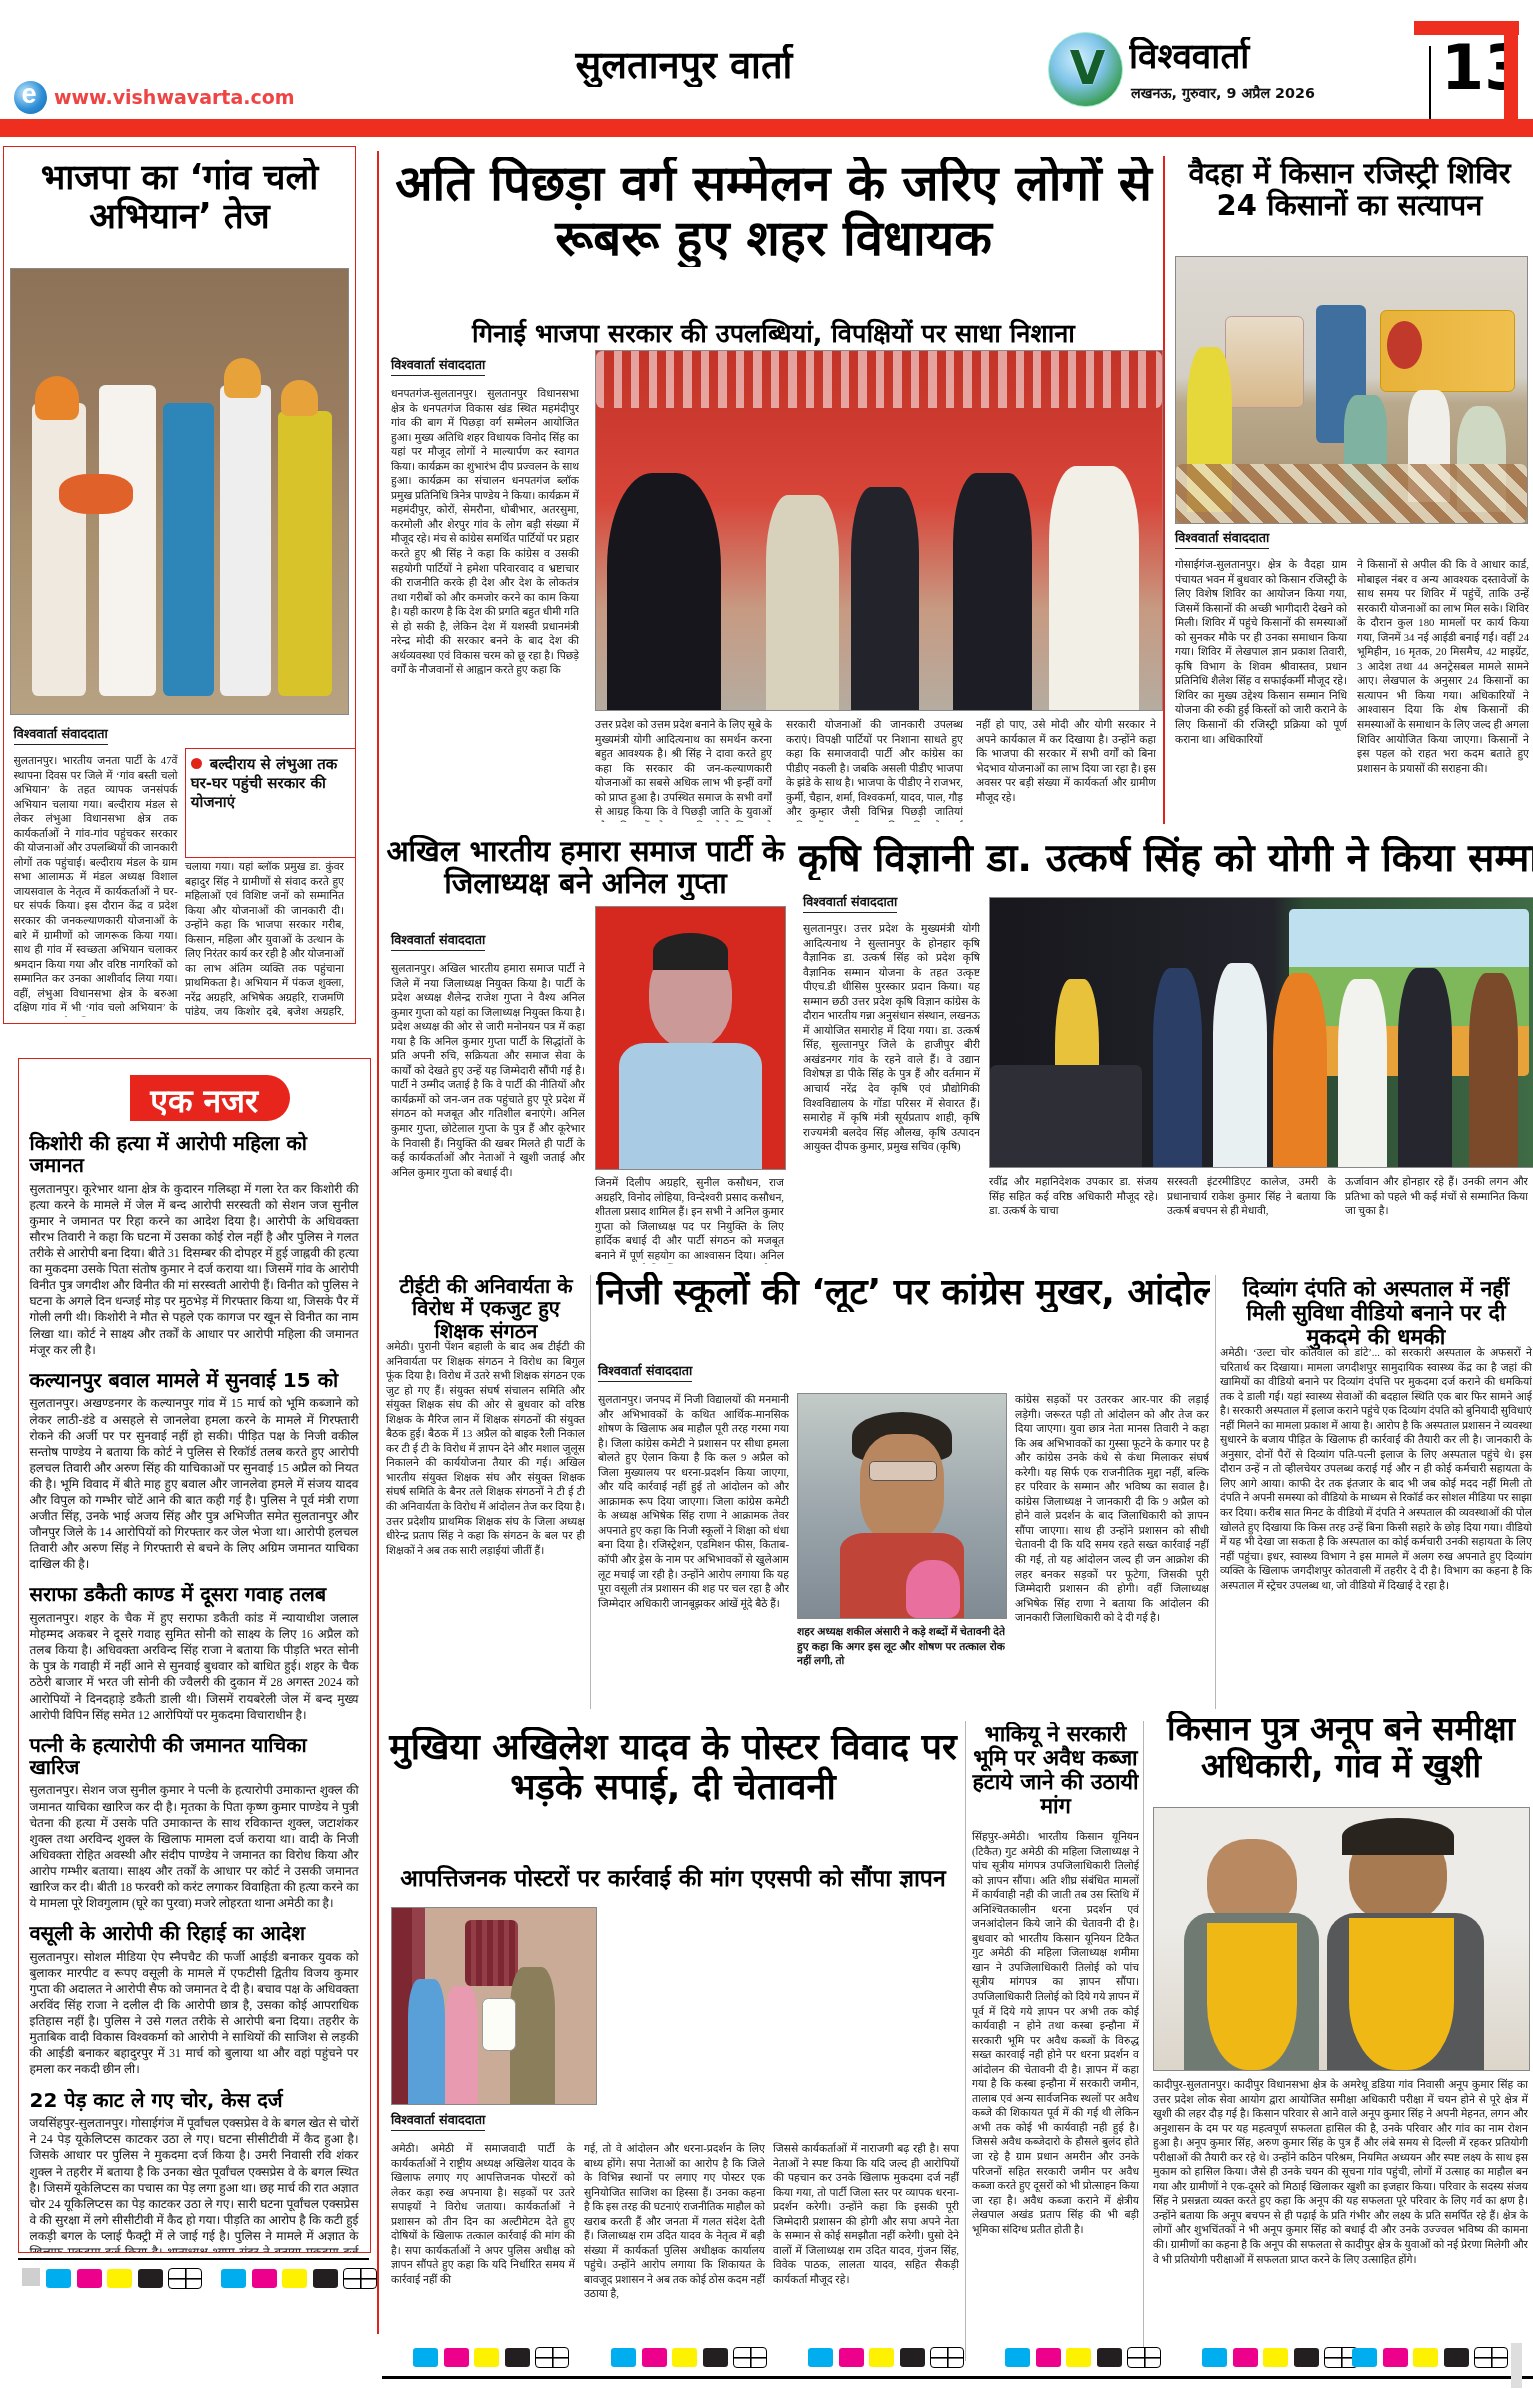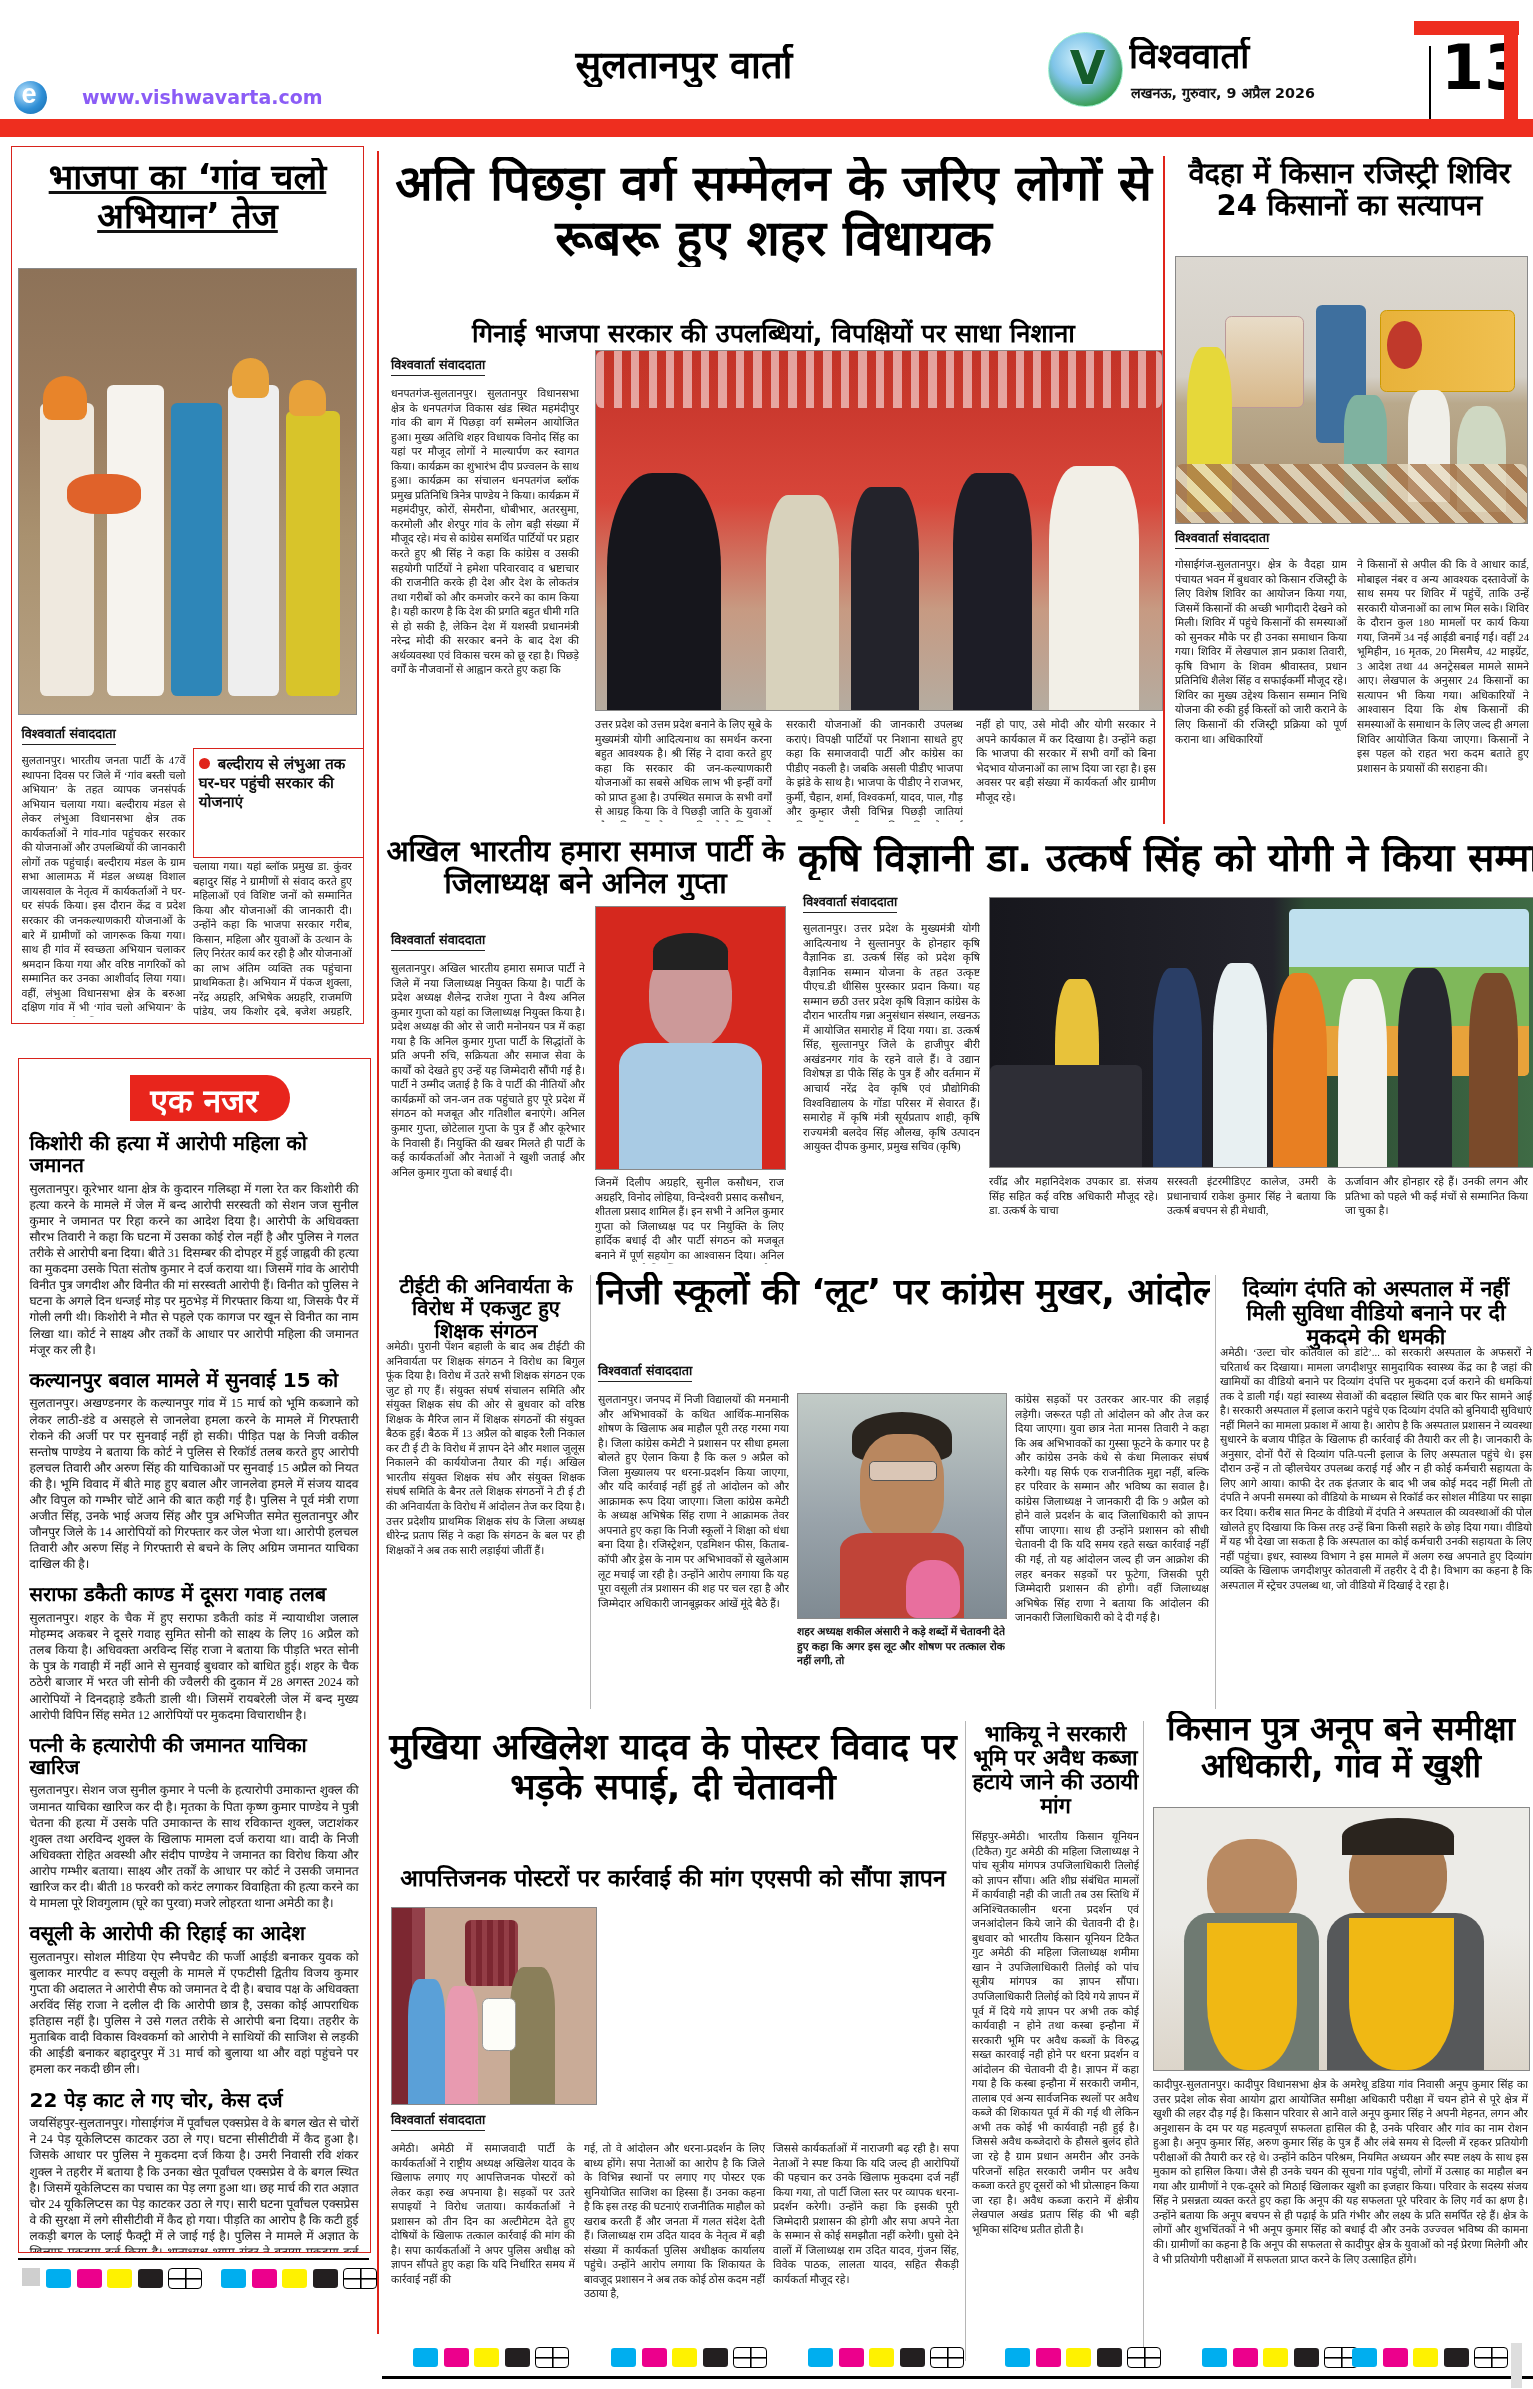--- a/index.html
+++ b/index.html
@@ -57,40 +57,40 @@
   .sil{position:absolute;border-radius:6.4px;}
 </style>
 </head>
 <body>
 
 <div id="page">
 
   <div class="abs" style="left:14.3px;top:81px;">
       <div class="ie-icon"></div>
     </div>
-  <div class="abs" style="left:54px;top:86px;font:700 19px 'DejaVu Sans',sans-serif;color:#8b5cf6;margin-left:28px;">www.vishwavarta.com</div>
+  <div class="abs" style="left:54px;top:86px;font:700 19px 'DejaVu Sans',sans-serif;color:#ef4444;">www.vishwavarta.com</div>
 
   <div class="abs hd" style="left:509px;top:44px;width:350px;font-size:38px;">सुलतानपुर वार्ता</div>
 
   <div class="abs" style="left:1048px;top:32px;">
       <div class="globe"></div>
     </div>
   <div class="abs hd" style="left:1129px;top:37px;width:239px;font-size:35px;text-align:left;">विश्ववार्ता</div>
   <div class="abs" style="left:1131px;top:83px;width:254px;font:700 14.3px 'DejaVu Sans',sans-serif;text-align:left;">लखनऊ,  गुरुवार, 9 अप्रैल 2026</div>
 
   <div class="abs" style="left:1429px;top:46px;width:1.6px;height:76px;background:#000;"></div>
   <div class="abs hd" style="left:1441px;top:33px;width:72px;font-size:62px;text-align:left;">13</div>
   <div class="abs" style="left:1414px;top:20.7px;width:105px;height:14.3px;background:#ee2e1f;"></div>
   <div class="abs" style="left:1504px;top:20.7px;width:14.3px;height:103px;background:#ee2e1f;"></div>
   <div class="abs redband" style="left:0;top:119px;width:1533px;height:17.5px;"></div>
 
   <div class="abs vrule" style="left:377px;top:151px;height:2183px;"></div>
   <div class="abs vrule" style="left:1163px;top:156px;height:668px;width:1.6px;"></div>
 
-  <div class="abs redbox" style="left:11px;top:146px;width:351px;height:876px;text-decoration:underline;">
+  <div class="abs redbox" style="left:3px;top:146px;width:351px;height:876px;">
     <div class="hd" style="margin:11px 8px 0 8px;font-size:35px;">भाजपा का ‘गांव चलो अभियान’ तेज</div>
     <div class="photo photoA abs" style="left:6.4px;top:121px;width:337px;height:445px;">
       <div class="sil" style="left:6%;top:30%;width:16%;height:66%;background:#efe9df;"></div>
       <div class="sil" style="left:7%;top:24%;width:13%;height:10%;background:#e8842a;border-radius:50% 50% 20% 20%;"></div>
       <div class="sil" style="left:26%;top:26%;width:17%;height:70%;background:#f6f3ee;"></div>
       <div class="sil" style="left:45%;top:30%;width:15%;height:66%;background:#2e86b8;"></div>
       <div class="sil" style="left:62%;top:26%;width:15%;height:70%;background:#eee;"></div>
       <div class="sil" style="left:63%;top:20%;width:11%;height:9%;background:#e8a23a;border-radius:50% 50% 20% 20%;"></div>
       <div class="sil" style="left:79%;top:32%;width:16%;height:64%;background:#d8c42a;"></div>
       <div class="sil" style="left:80%;top:25%;width:11%;height:8%;background:#e8a23a;border-radius:50% 50% 20% 20%;"></div>

